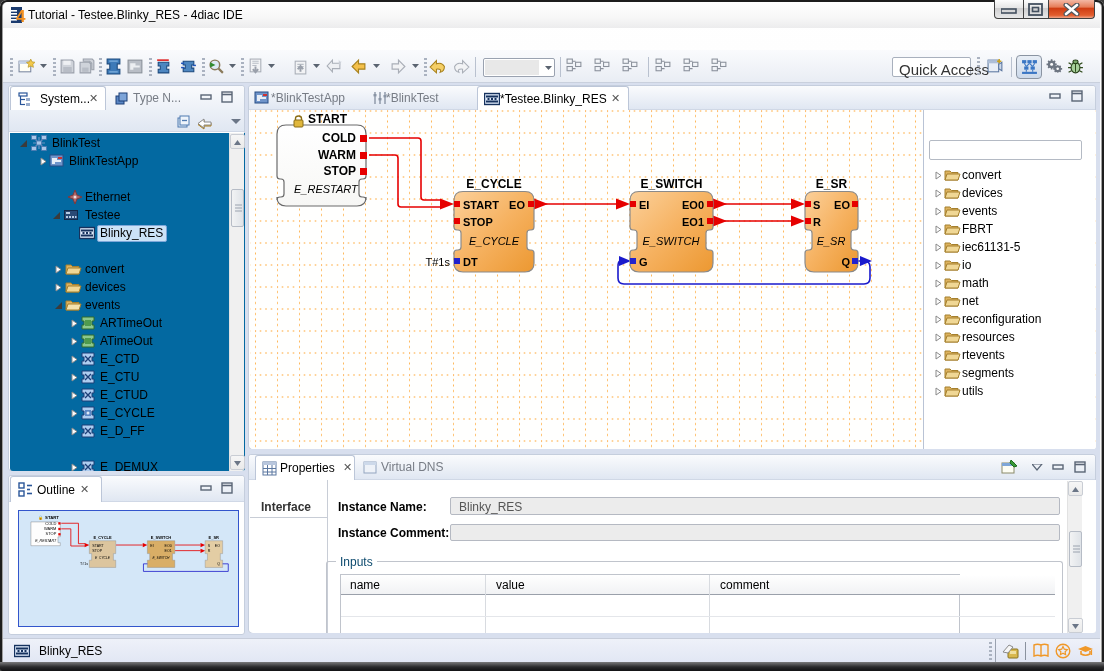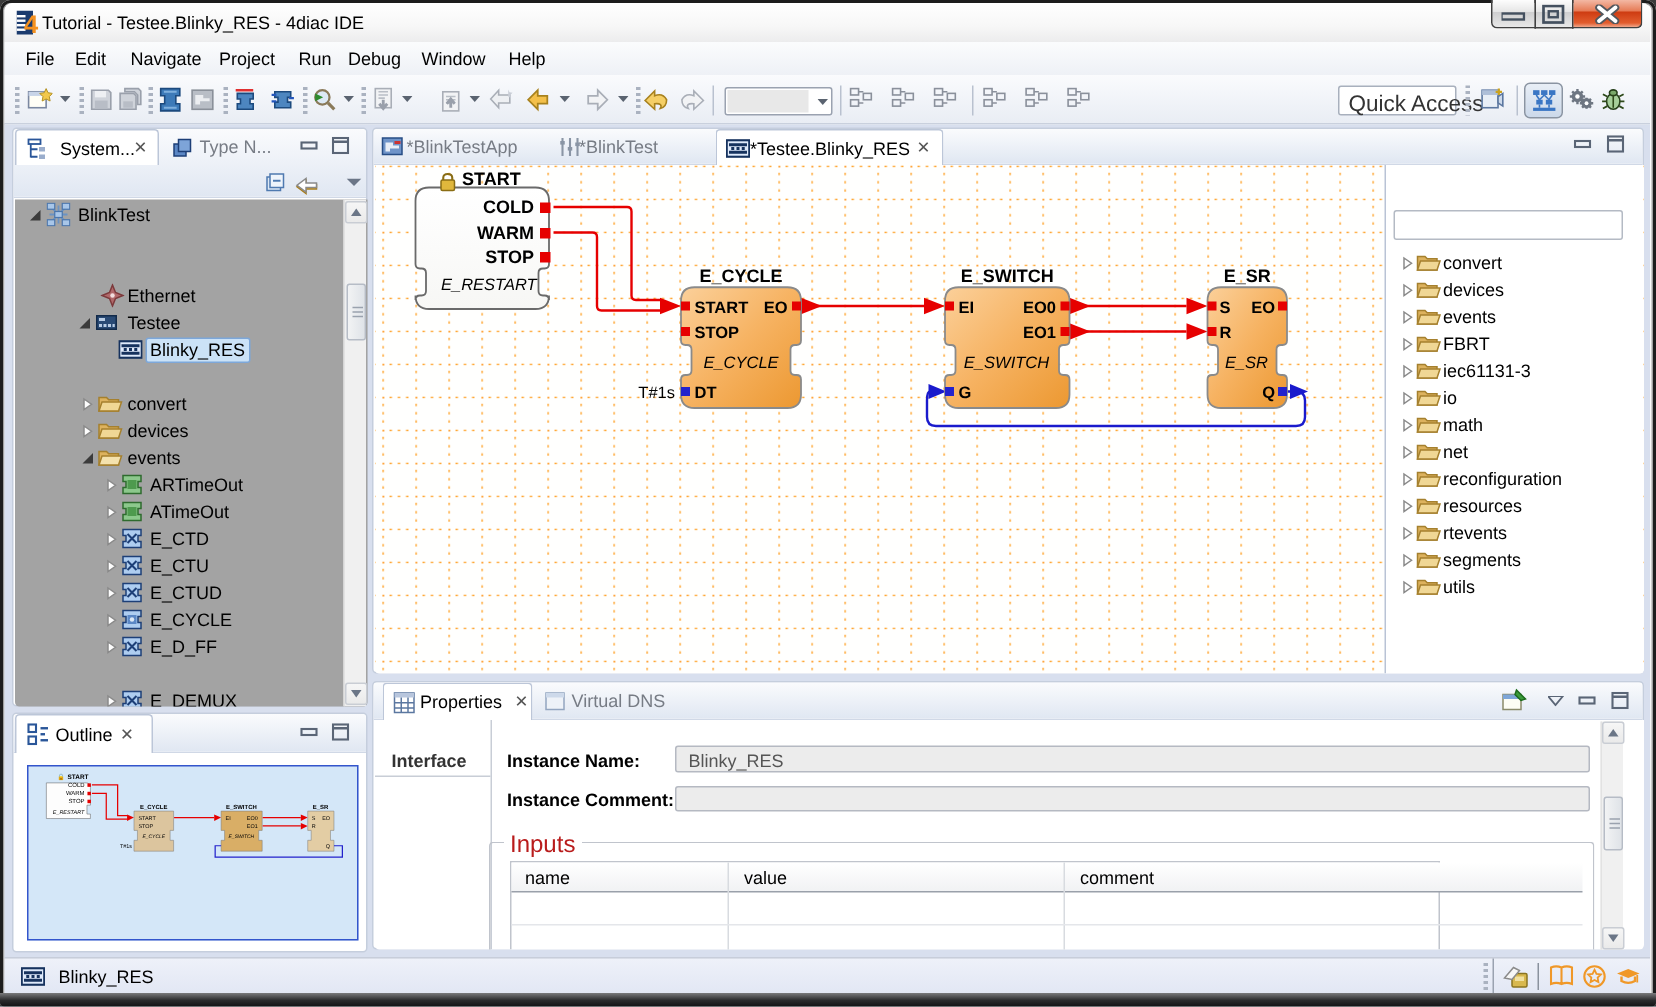--- a/index.html
+++ b/index.html
@@ -88,30 +88,20 @@
       <g stroke="#53585e" stroke-width="5" stroke-linecap="round">
         <line x1="4" y1="2" x2="15" y2="11"></line>
         <line x1="15" y1="2" x2="4" y2="11"></line>
       </g>
       <g stroke="#ffffff" stroke-width="2.6" stroke-linecap="round">
         <line x1="4" y1="2" x2="15" y2="11"></line>
         <line x1="15" y1="2" x2="4" y2="11"></line>
       </g>
     </svg>
 
-  <div id="menubar">
-    <span style="left:14px">File</span>
-    <span style="left:47px">Edit</span>
-    <span style="left:84px">Navigate</span>
-    <span style="left:143px">Project</span>
-    <span style="left:196px">Run</span>
-    <span style="left:229px">Debug</span>
-    <span style="left:278px">Window</span>
-    <span style="left:336px">Help</span>
-  </div>
 
   <div id="toolbar">
     <div class="abs" style="left:7px;top:8px;width:3px;height:18px;background:repeating-linear-gradient(#aab2c0 0 2px,transparent 2px 4px)"></div>
     <svg class="abs" style="left:15px;top:8px" width="17" height="17" viewBox="0 0 16 16">
         <rect x="1" y="3" width="11" height="10" fill="#fffef6" stroke="#7a87a0"></rect>
         <rect x="1" y="3" width="11" height="2.6" fill="#c8d4e8"></rect>
         <path d="M12 1 l1.2 2.6 2.8 .4 -2 2 .5 2.8 -2.5 -1.3 -2.5 1.3 .5 -2.8 -2 -2 2.8 -.4 Z" fill="#f2c84b" stroke="#b08f1f" stroke-width="0.6"></path>
       </svg>
     <svg class="abs" style="left:37px;top:14px" width="7" height="5">
         <polygon points="0,0 7,0 3.5,4" fill="#5a6370"></polygon>
@@ -343,41 +333,52 @@
           <line x1="6" y1="6.5" x2="11" y2="6.5" stroke="#4f7ab0" stroke-width="1.3"></line>
         </svg>
       <svg class="abs" style="left:187px;top:28px" width="18" height="16" viewBox="0 0 18 16">
           <path d="M10 2 L10 5 L3 5 L3 8 L10 8 L10 11 L16 6.5 Z" fill="#f3c44b" stroke="#a97d1c" stroke-width="1" transform="rotate(180 9 8) translate(0 -1)"></path>
           <path d="M8 6 L8 9 L15 9 L15 12 L8 12 L8 15 L2 10.5 Z" fill="#fff" stroke="#8a8a8a" stroke-width="1" transform="translate(0 -1)"></path>
         </svg>
       <svg class="abs" style="left:222px;top:33px" width="10" height="6">
           <polygon points="0,0 10,0 5,5" fill="#6b7687"></polygon>
         </svg>
 
-      <div class="abs" style="left:1px;top:47px;width:235px;height:338px;background:#a3a3a3;border-radius:0 0 3px 3px;overflow:hidden" id="tree">
+      <div class="abs" style="left:1px;top:47px;width:235px;height:338px;background:#0369a1;border-radius:0 0 3px 3px;overflow:hidden" id="tree">
       <div class="trow" style="top:1px">
             <svg class="texp" style="left:9px" width="9" height="9">
               <polygon points="8,1 8,8 1,8" fill="#3b3b3b"></polygon>
             </svg>
             <svg class="ticon" style="left:21px" width="16" height="16" viewBox="0 0 16 16">
               <g stroke="#6b93c4" stroke-width="1.2" fill="none">
                 <line x1="3" y1="3" x2="13" y2="13"></line>
                 <line x1="13" y1="3" x2="3" y2="13"></line>
                 <line x1="8" y1="2" x2="8" y2="14"></line>
                 <line x1="2" y1="8" x2="14" y2="8"></line>
               </g>
               <g fill="#a8c6e8" stroke="#4a76ad" stroke-width="0.8">
                 <rect x="0.5" y="0.5" width="5" height="4"></rect>
                 <rect x="10.5" y="0.5" width="5" height="4"></rect>
                 <rect x="0.5" y="11.5" width="5" height="4"></rect>
                 <rect x="10.5" y="11.5" width="5" height="4"></rect>
                 <rect x="5.5" y="6" width="5" height="4"></rect>
               </g>
             </svg>
             <span class="tlabel" style="left:42px">BlinkTest</span>
+          </div>
+      <div class="trow" style="top:19px">
+            <svg class="texp" style="left:29px" width="9" height="9">
+              <polygon points="2,1 7,4.5 2,8" fill="#fdfdfd" stroke="#8a8a8a"></polygon>
+            </svg>
+            <svg class="ticon" style="left:39px" width="16" height="16" viewBox="0 0 16 16">
+              <rect x="1" y="2" width="13" height="11" fill="#6f94c9" stroke="#274d85"></rect>
+              <path d="M3 5 h5 v2 h4 v2 h-6 v2 h-3 z" fill="#e8eef7"></path>
+              <rect x="9" y="4" width="4" height="2" fill="#c33"></rect>
+            </svg>
+            <span class="tlabel" style="left:59px">BlinkTestApp</span>
           </div>
       <div class="trow" style="top:55px">
             <svg class="ticon" style="left:57px" width="16" height="16" viewBox="0 0 16 16">
               <path d="M8 1 L10 6 L15 8 L10 10 L8 15 L6 10 L1 8 L6 6 Z" fill="#b0686a" stroke="#7c3a3c" stroke-width="1"></path>
               <circle cx="8" cy="8" r="1.5" fill="#f2dede"></circle>
             </svg>
             <span class="tlabel" style="left:75px">Ethernet</span>
           </div>
       <div class="trow" style="top:73px">
             <svg class="texp" style="left:42px" width="9" height="9">
@@ -768,21 +769,21 @@
                 <span style="left:36px;top:2px">FBRT</span>
               </div>
 <div class="prow" style="top:72px">
                 <svg style="left:8px;top:5px" width="9" height="9">
                   <polygon points="2,1 7,4.5 2,8" fill="#fdfdfd" stroke="#8a8a8a"></polygon>
                 </svg>
                 <svg style="left:18px;top:1px" width="17" height="16" viewBox="0 0 17 16">
                   <path d="M1 4 L6 4 L7.5 5.5 L14 5.5 L14 13 L1 13 Z" fill="#ddb25e" stroke="#a5802e"></path>
                   <path d="M3 7 L16 7 L14 13 L1 13 Z" fill="#f0d795" stroke="#a5802e"></path>
                 </svg>
-                <span style="left:36px;top:2px">iec61131-3</span>
+                <span style="left:36px;top:2px">iec61131-5</span>
               </div>
 <div class="prow" style="top:90px">
                 <svg style="left:8px;top:5px" width="9" height="9">
                   <polygon points="2,1 7,4.5 2,8" fill="#fdfdfd" stroke="#8a8a8a"></polygon>
                 </svg>
                 <svg style="left:18px;top:1px" width="17" height="16" viewBox="0 0 17 16">
                   <path d="M1 4 L6 4 L7.5 5.5 L14 5.5 L14 13 L1 13 Z" fill="#ddb25e" stroke="#a5802e"></path>
                   <path d="M3 7 L16 7 L14 13 L1 13 Z" fill="#f0d795" stroke="#a5802e"></path>
                 </svg>
                 <span style="left:36px;top:2px">io</span>
@@ -926,21 +927,21 @@
       <div class="abs" style="left:77px;top:0;width:1px;height:153px;background:#c8cdd6"></div>
       <span class="abs" style="left:11px;top:20px;font-size:12px;font-weight:bold;color:#333">Interface</span>
       <div class="abs" style="left:0;top:37px;width:77px;height:1px;background:#c8cdd6"></div>
       <span class="abs" style="left:88px;top:20px;font-size:12px;font-weight:bold;color:#000">Instance Name:</span>
       <div class="abs" style="left:200px;top:17px;width:610px;height:18px;background:#ececec;border:1px solid #b5b9c2;border-radius:2px">
         <span class="abs" style="left:8px;top:2px;font-size:12px;color:#555">Blinky_RES</span>
       </div>
       <span class="abs" style="left:88px;top:46px;font-size:12px;font-weight:bold;color:#000">Instance Comment:</span>
       <div class="abs" style="left:200px;top:44px;width:610px;height:17px;background:#ececec;border:1px solid #b5b9c2;border-radius:2px"></div>
       <div class="abs" style="left:76px;top:81px;width:737px;height:75px;border:1px solid #c0c4cc;border-radius:3px 3px 0 0;border-bottom:none"></div>
-      <span class="abs" style="left:86px;top:75px;font-size:16px;background:#fff;padding:0 4px;color:#b91c1c">Inputs</span>
+      <span class="abs" style="left:86px;top:75px;font-size:12px;background:#fff;padding:0 4px;color:#0c4a6e">Inputs</span>
       <div class="abs" style="left:90px;top:94px;width:620px;height:59px;background:#fff;border:1px solid #c0c4cc;border-bottom:none">
         <div class="abs" style="left:0;top:0;width:714px;height:20px;background:linear-gradient(#ffffff,#f1f2f4);border-bottom:1px solid #9aa0aa">
           <span class="abs" style="left:9px;top:3px;font-size:12px">name</span>
           <span class="abs" style="left:155px;top:3px;font-size:12px">value</span>
           <span class="abs" style="left:379px;top:3px;font-size:12px">comment</span>
         </div>
         <div class="abs" style="left:144px;top:0;width:1px;height:59px;background:#d8dbe0"></div>
         <div class="abs" style="left:368px;top:0;width:1px;height:59px;background:#d8dbe0"></div>
         <div class="abs" style="left:0;top:41px;width:714px;height:1px;background:#e4e6ea"></div>
       </div>

